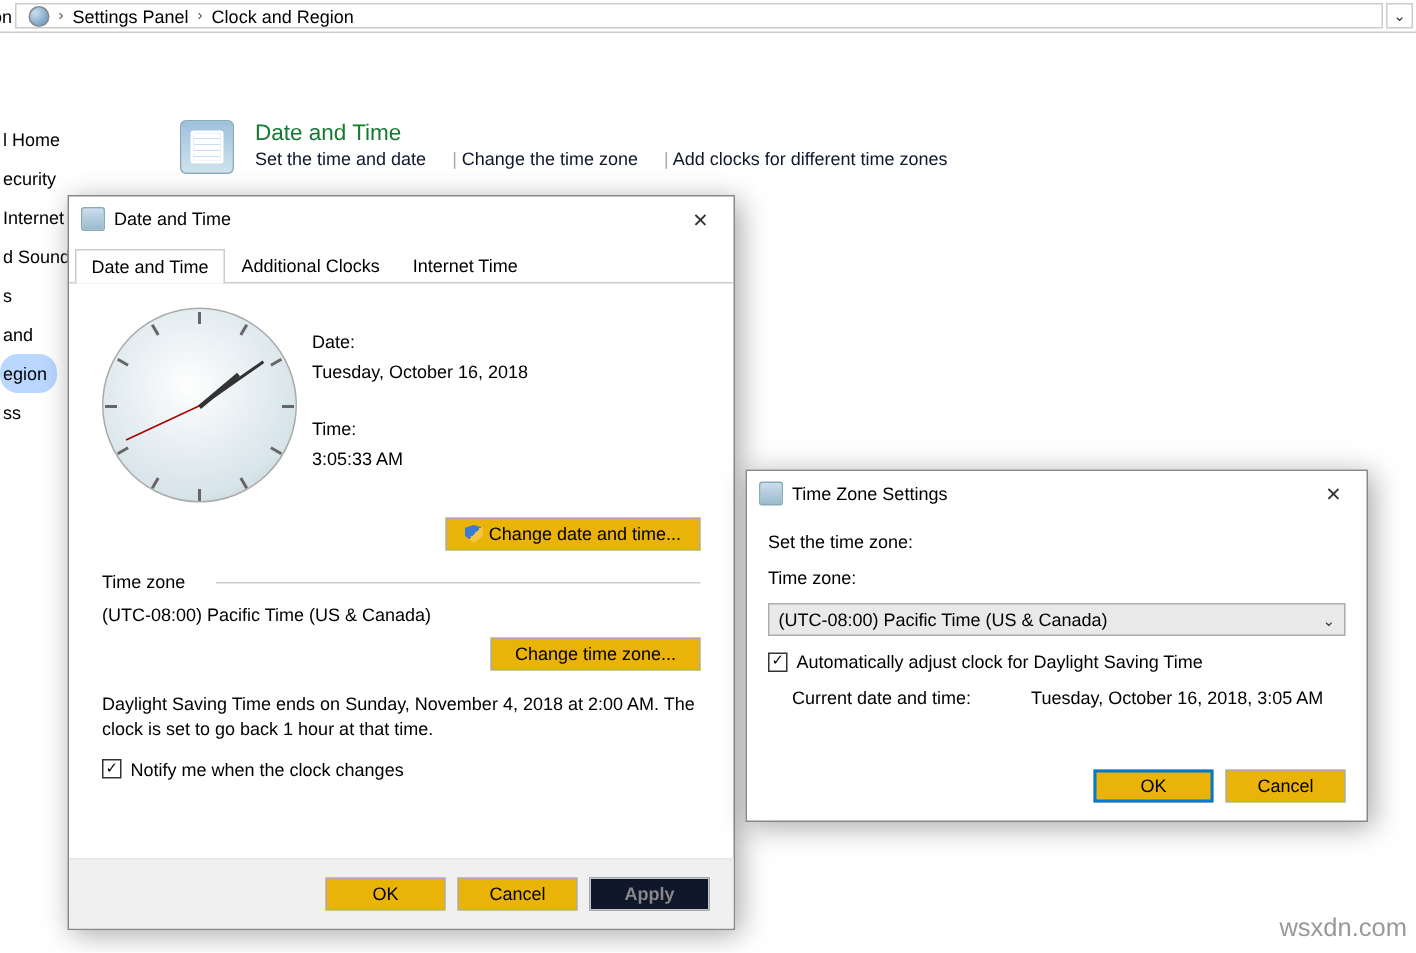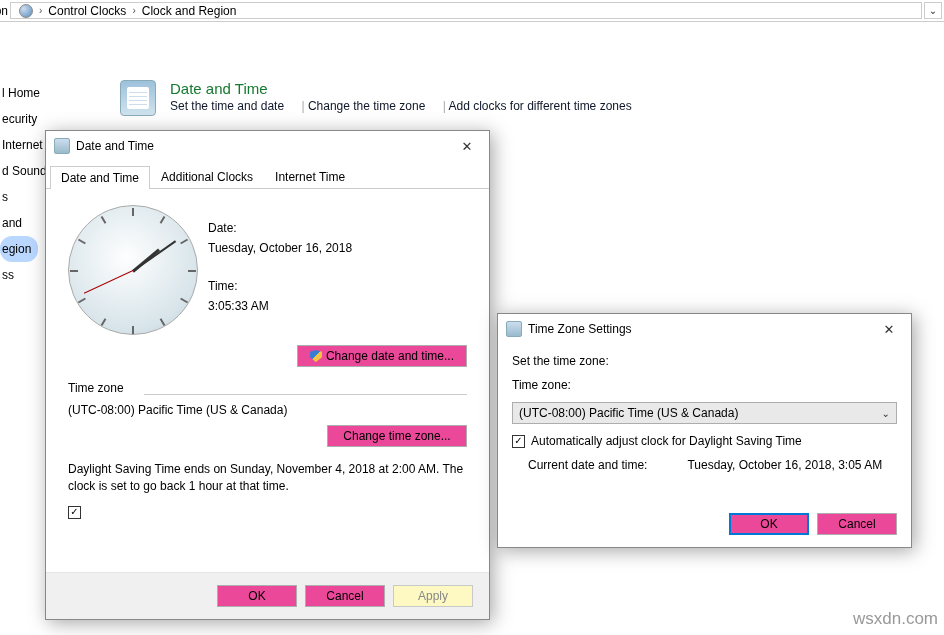--- a/index.html
+++ b/index.html
@@ -39,29 +39,29 @@
   .tab.active { border-color:#ccc; background:#fff; position:relative; top:1px;}
   .dt-body { padding:16px 22px 0 22px; flex:1;}
   .dt-row1 { display:flex; gap:10px; align-items:flex-start;}
   .clock { width:130px; height:130px; border-radius:50%; background:radial-gradient(circle at 45% 40%, #fefefe, #d7e4ea 70%, #b6c5cd); border:1px solid #aaa; position:relative;}
   .clock .hand{ position:absolute; left:50%; top:50%; transform-origin:0 50%; background:#333;}
   .clock .hh{ width:34px; height:3px; transform:rotate(-40deg);}
   .clock .mm{ width:52px; height:2px; transform:rotate(-35deg);}
   .clock .ss{ width:54px; height:1px; background:#a00; transform:rotate(155deg);}
   .clock .tick{ position:absolute; width:2px; height:8px; background:#666; left:calc(50% - 1px); top:2px; transform-origin:1px 63px;}
   .dt-info div{ margin-bottom:6px;}
-  .btn { border:1px solid #adadad; background:#ec4899; padding:3px 12px; min-width:80px; text-align:center; display:inline-flex; align-items:center; justify-content:center; gap:4px;}
+  .btn { border:1px solid #adadad; background:#eab308; padding:3px 12px; min-width:80px; text-align:center; display:inline-flex; align-items:center; justify-content:center; gap:4px;}
   .btn-row-r { text-align:right; margin-top:10px;}
-  .section-title { display:flex; align-items:flex-end; gap:20px; margin:14px 0 8px 0; color:#000;}
+  .section-title { display:flex; align-items:center; gap:20px; margin:14px 0 8px 0; color:#000;}
   .section-title .line{ flex:1; height:1px; background:#ccc;}
   .note { line-height:1.45;}
   .chk-row { display:flex; align-items:center; gap:6px; margin-top:10px;}
   .chk-row .chk{ width:13px; height:13px; border:1px solid #333; display:flex; align-items:center; justify-content:center; font-size:10px; line-height:1;}
   .footer-btns{ display:flex; gap:8px; justify-content:flex-end; padding:12px 16px; border-top:1px solid #e5e5e5; background:#f0f0f0;}
-  .btn.disabled{ color:#888; background:#fef9c3; border-color:#c8c8c8;}
+  .btn.disabled{ color:#888; background:#0f172a; border-color:#c8c8c8;font-weight:bold;}
   .shield{ width:12px; height:12px; background:linear-gradient(135deg,#3a7bd5 50%,#f5c542 50%); clip-path: polygon(50% 0,100% 15%,100% 60%,50% 100%,0 60%,0 15%);}
   
   
   .tz-dlg { top:313px; left:497px; width:415px; height:235px;}
   .tz-body{ padding:10px 14px 0 14px; flex:1;}
   .tz-body > div { margin-bottom:10px;}
   .select { border:1px solid #adadad; background:#e9e9e9; height:22px; display:flex; align-items:center; padding:0 6px; justify-content:space-between;}
   .select .arrow::after{content:"⌄"; font-size:10px; color:#333;}
   .kv { display:flex; gap:40px;margin-left:16px;}
   .tz-footer{ display:flex; gap:8px; justify-content:flex-end; padding:12px 14px;}
@@ -70,21 +70,21 @@
   .watermark{ position:absolute; right:6px; bottom:6px; color:#999; font-size:17px;}
 </style>
 </head>
 <body>
 
 <div class="crumb-bar">
   <div style="width:8px;display:flex;align-items:center;justify-content:flex-end;">on</div>
   <div class="crumb-path">
     <span class="globe"></span>
     <span class="sep">›</span>
-    <span>Control Clocks</span>
+    <span>Settings Panel</span>
     <span class="sep">›</span>
     <span>Clock and Region</span>
   </div>
   <div class="crumb-dd"></div>
 </div>
 
 <div class="side">
   <div>l Home</div>
   <div>ecurity</div>
   <div>Internet</div>
@@ -158,20 +158,21 @@
       <span class="line"></span>
     </div>
     <div>(UTC-08:00) Pacific Time (US &amp; Canada)</div>
     <div class="btn-row-r" style="margin-top:8px;">
       <span class="btn" style="min-width:140px;">Change time zone...</span>
     </div>
     <div style="height:14px"></div>
     <div class="note">Daylight Saving Time ends on Sunday, November 4, 2018 at 2:00 AM. The clock is set to go back 1 hour at that time.</div>
     <div class="chk-row">
       <span class="chk">✓</span>
+      <span>Notify me when the clock changes</span>
     </div>
   </div>
   <div class="footer-btns">
     <span class="btn">OK</span>
     <span class="btn">Cancel</span>
     <span class="btn disabled">Apply</span>
   </div>
 </div>
 
 <div class="dlg tz-dlg">

